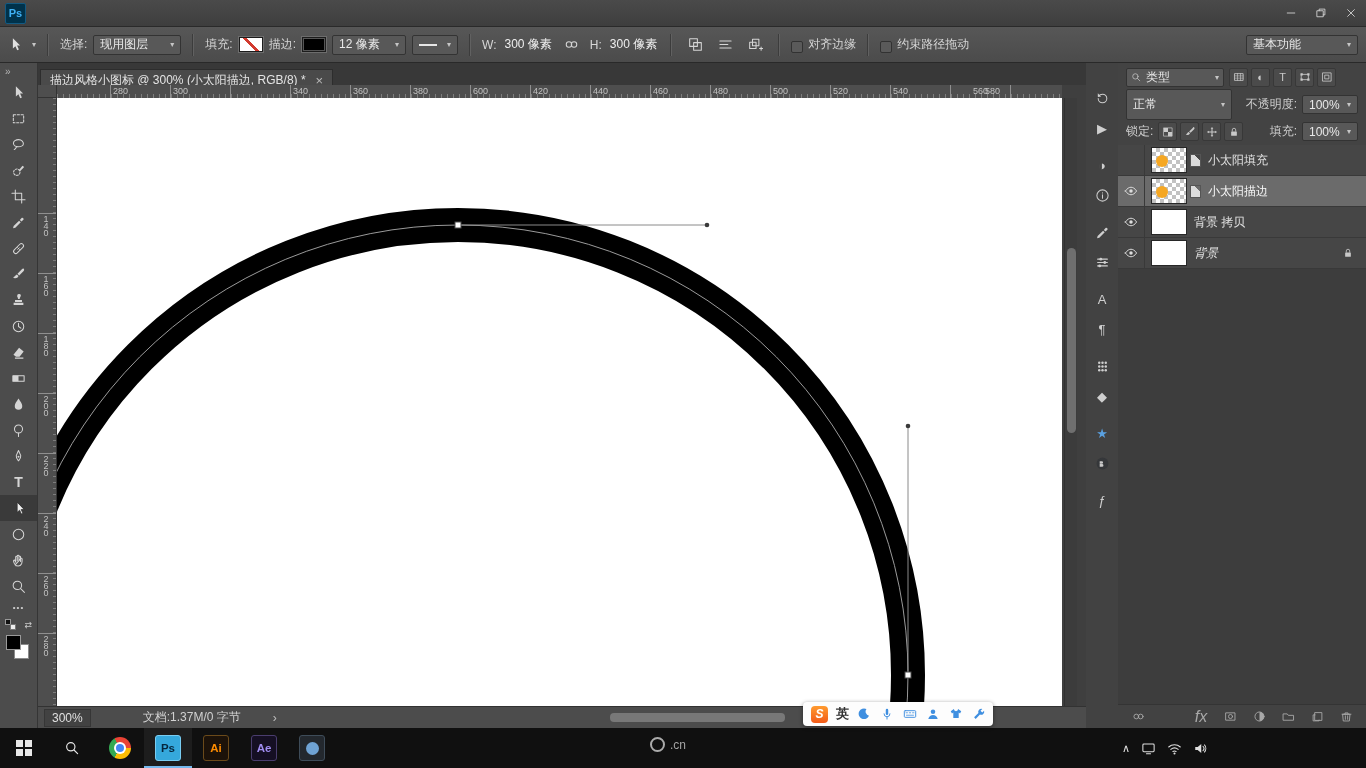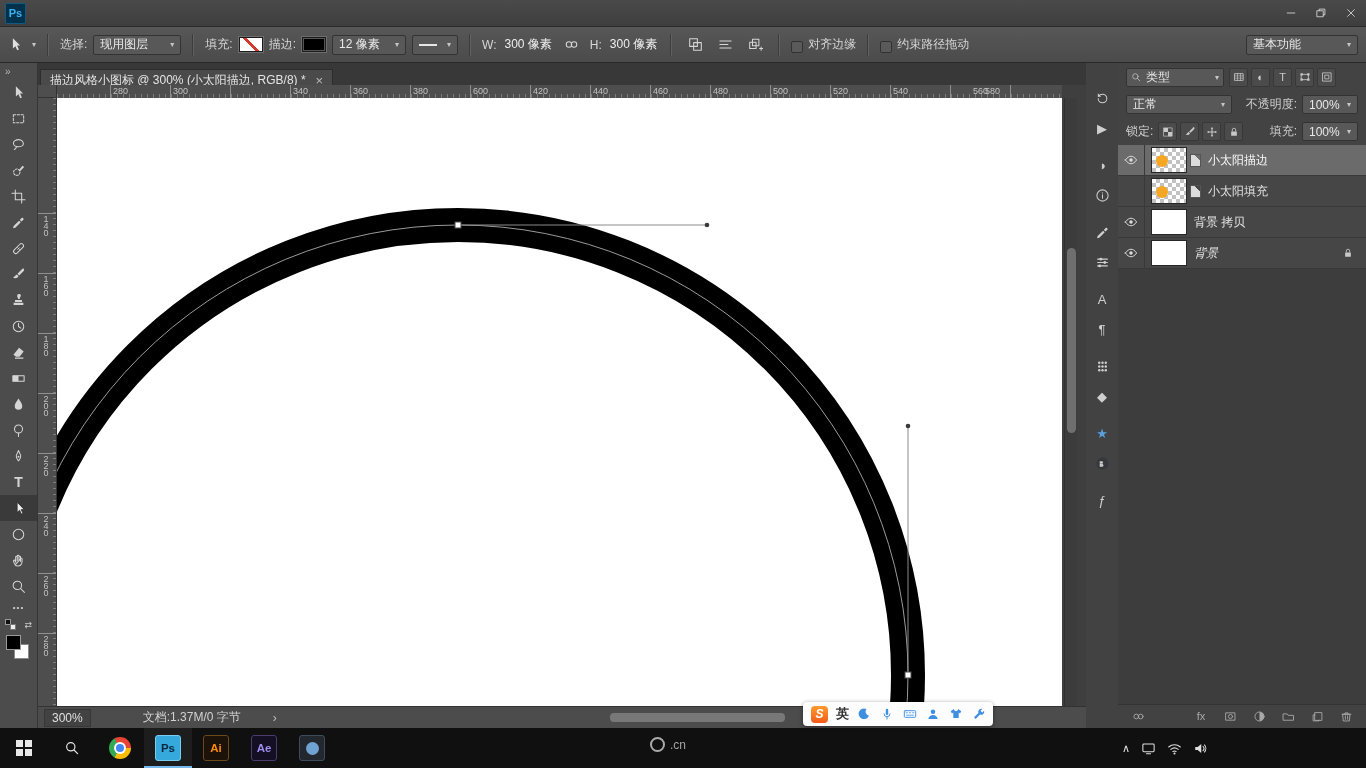--- a/index.html
+++ b/index.html
@@ -91,42 +91,42 @@
   .ffield{width:98px;height:19px;padding:0 4px;gap:4px;justify-content:flex-start}
   .ffield .car{margin-left:auto}
   .fico{color:#c6c6c6;display:flex}
   .fico svg{width:11px;height:11px}
   #filter-btns,#lock-btns{display:flex;gap:3px}
   .fbtn{width:19px;height:19px;background:#4b4b4b;border:1px solid #383838;border-radius:2px;display:flex;align-items:center;justify-content:center;color:#c9c9c9}
   .fbtn svg{width:12px;height:12px}
   .fbtn .glyph{font-size:11px}
   .plabel{color:#cfcfcf;white-space:nowrap}
   .small{width:56px;height:19px}
-  .blendf{width:106px;height:19px}
+  .blendf{width:106px;height:31px}
   .ml-auto{margin-left:auto}
   #layer-list{flex:1;background:#3d3d3d;overflow:hidden}
   .lrow{display:flex;align-items:center;height:31px;background:#464646;border-bottom:1px solid #393939}
   .lrow.sel{background:#6b6b6b}
   .eye-cell{width:27px;height:100%;display:flex;align-items:center;justify-content:center;border-right:1px solid #393939;color:#dedede;flex:none}
   .eye-cell svg{width:14px;height:14px}
   .thumb{width:36px;height:26px;border:1px solid #272727;position:relative;overflow:hidden;margin-left:6px;flex:none}
   .thumb.checker{background-color:#fff;background-image:linear-gradient(45deg,#c2c2c2 25%,transparent 25%,transparent 75%,#c2c2c2 75%),linear-gradient(45deg,#c2c2c2 25%,#fff 25%,#fff 75%,#c2c2c2 75%);background-size:8px 8px;background-position:0 0,4px 4px}
   .thumb.white{background:#fff}
   .sun{position:absolute;left:4px;top:7px;width:12px;height:12px;border-radius:50%;background:#f5a723}
   .badge{width:11px;height:13px;margin-left:3px;background:linear-gradient(225deg,transparent 4px,#dcdcdc 4px);border:1px solid #555;flex:none}
   .lname{margin-left:7px;color:#e2e2e2;white-space:nowrap}
   .lrow.sel .lname{color:#fafafa}
   .lname.it{font-style:italic}
   .llock{margin-left:auto;margin-right:12px;color:#c8c8c8}
   .llock svg{width:12px;height:12px}
   #pfooter{height:24px;border-top:1px solid #343434;background:#424242;display:flex;align-items:center;gap:9px;padding:0 10px}
   .pf-btn{width:20px;height:20px;display:flex;align-items:center;justify-content:center;color:#a8a8a8}
   .pf-btn svg{width:13px;height:13px}
   .pf-gap{flex:1}
-  [data-name="layer-style-button"] .glyph{font-size:11px}
+  [data-name="layer-style-button"] .glyph{font-style:italic;font-size:16px}
 
   
   #ime{position:absolute;left:803px;top:702px;width:190px;height:24px;background:#fdfdfd;border-radius:4px;box-shadow:0 1px 4px rgba(0,0,0,.45);display:flex;align-items:center;gap:8px;padding:0 8px;z-index:40}
   .ime-logo{width:17px;height:17px;border-radius:4px;background:linear-gradient(#ff9b2f,#f25a18);color:#fff;font-weight:bold;font-size:12px;font-style:italic;display:flex;align-items:center;justify-content:center;flex:none}
   .ime-mode{color:#333;font-weight:bold;font-size:13px}
   .ime-ic{color:#3f8fe0;display:flex}
   .ime-ic svg{width:14px;height:14px}
 
   
   #taskbar{position:absolute;left:0;top:728px;width:1366px;height:40px;background:#101010;display:flex;align-items:center;z-index:30}
@@ -630,40 +630,40 @@
             </svg>
           </div>
         </div>
       <span class="plabel ml-auto" data-name="fill-label">填充:</span>
       <div class="field small" data-name="fill-dropdown">
         <span data-name="fill-value">100%</span>
         <span class="car" data-name="caret-down-icon">▾</span>
       </div>
     </div>
     <div id="layer-list" data-name="layer-list">
-        <div class="lrow sel" data-name="layer-row">
-          <div class="eye-cell" data-name="layer-visibility-toggle">
-            <svg viewBox="0 0 16 16" width="15" height="15" fill="currentColor" stroke="currentColor" stroke-width="1.1" stroke-linecap="round" stroke-linejoin="round">
-              <path fill="none" d="M1.6 8C3.6 4.9 6 3.7 8 3.7S12.4 4.9 14.4 8C12.4 11.1 10 12.3 8 12.3S3.6 11.1 1.6 8z"></path>
-              <circle cx="8" cy="8" r="2" stroke="none"></circle>
-            </svg>
-          </div>
-          <div class="thumb checker" data-name="layer-thumbnail">
-            <span class="sun" data-name="sun-shape"></span>
-          </div>
-          <div class="badge" data-name="vector-mask-badge"></div>
-          <div class="lname" data-name="layer-name">小太阳描边</div>
-        </div>
         <div class="lrow" data-name="layer-row">
           <div class="eye-cell" data-name="layer-visibility-toggle"></div>
           <div class="thumb checker" data-name="layer-thumbnail">
             <span class="sun" data-name="sun-shape"></span>
           </div>
           <div class="badge" data-name="vector-mask-badge"></div>
           <div class="lname" data-name="layer-name">小太阳填充</div>
+        </div>
+        <div class="lrow sel" data-name="layer-row">
+          <div class="eye-cell" data-name="layer-visibility-toggle">
+            <svg viewBox="0 0 16 16" width="15" height="15" fill="currentColor" stroke="currentColor" stroke-width="1.1" stroke-linecap="round" stroke-linejoin="round">
+              <path fill="none" d="M1.6 8C3.6 4.9 6 3.7 8 3.7S12.4 4.9 14.4 8C12.4 11.1 10 12.3 8 12.3S3.6 11.1 1.6 8z"></path>
+              <circle cx="8" cy="8" r="2" stroke="none"></circle>
+            </svg>
+          </div>
+          <div class="thumb checker" data-name="layer-thumbnail">
+            <span class="sun" data-name="sun-shape"></span>
+          </div>
+          <div class="badge" data-name="vector-mask-badge"></div>
+          <div class="lname" data-name="layer-name">小太阳描边</div>
         </div>
         <div class="lrow" data-name="layer-row">
           <div class="eye-cell" data-name="layer-visibility-toggle">
             <svg viewBox="0 0 16 16" width="15" height="15" fill="currentColor" stroke="currentColor" stroke-width="1.1" stroke-linecap="round" stroke-linejoin="round">
               <path fill="none" d="M1.6 8C3.6 4.9 6 3.7 8 3.7S12.4 4.9 14.4 8C12.4 11.1 10 12.3 8 12.3S3.6 11.1 1.6 8z"></path>
               <circle cx="8" cy="8" r="2" stroke="none"></circle>
             </svg>
           </div>
           <div class="thumb white" data-name="layer-thumbnail"></div>
           <div class="lname" data-name="layer-name">背景 拷贝</div>

